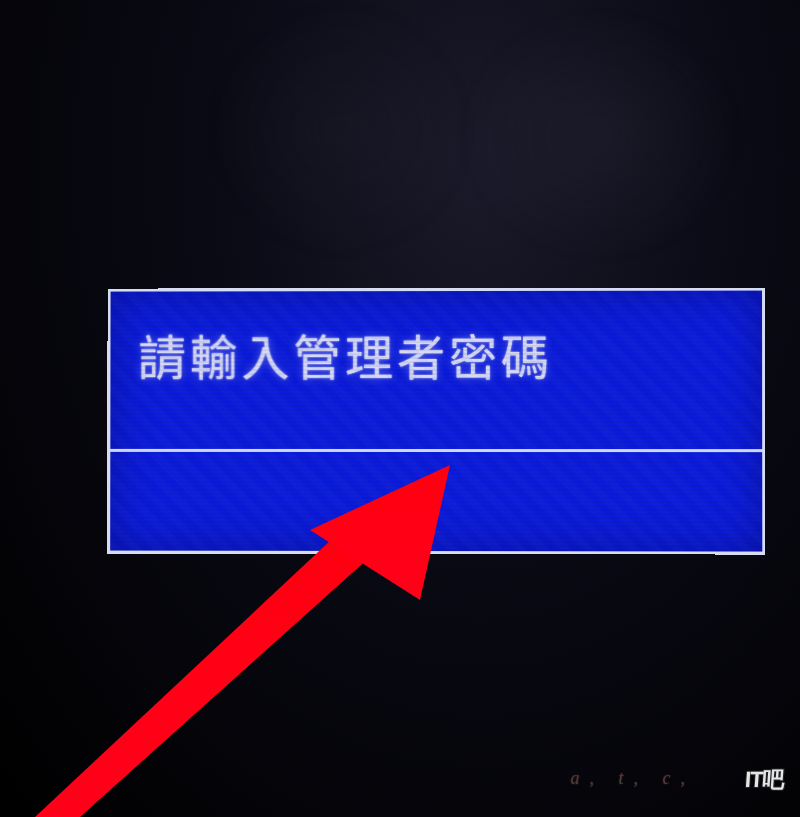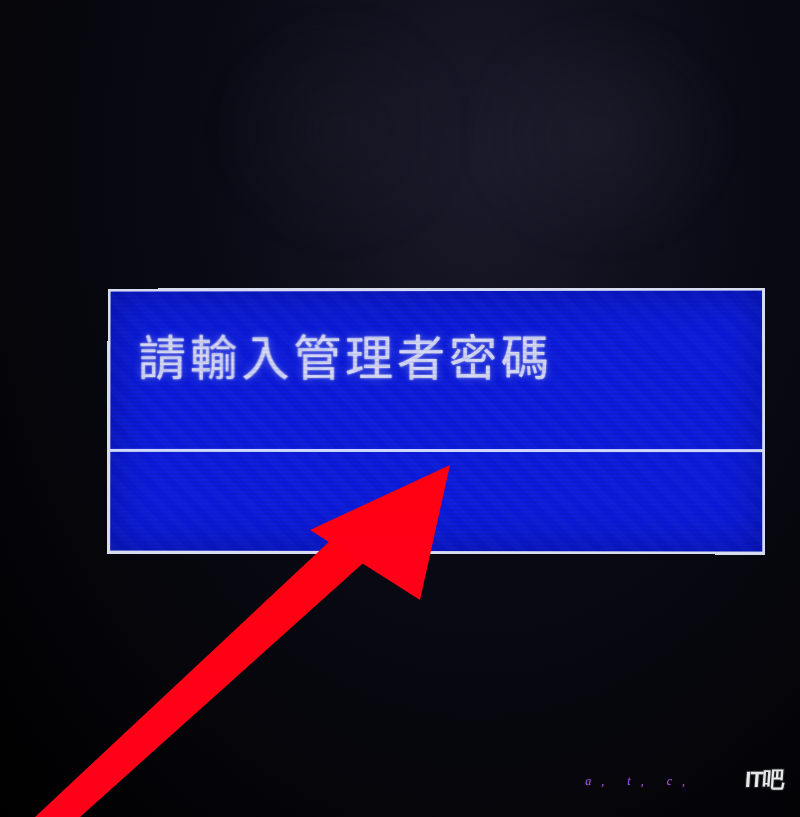--- a/index.html
+++ b/index.html
@@ -109,24 +109,24 @@
       top: 0;
       width: 800px;
       height: 817px;
       pointer-events: none;
     }
     
     .watermark-left {
       position: absolute;
       bottom: 28px;
       right: 105px;
-      color: #8b5cf6;
+      color: #404040;
       font-family: Georgia, serif;
       font-style: italic;
-      font-size: 12px;
+      font-size: 18px;
       letter-spacing: 10px;
       text-shadow: 0 0 2px #702426;
     }
     .watermark-right {
       position: absolute;
       bottom: 22px;
       right: 16px;
       color: #e5e6e8;
       font-family: Arial Black, Arial, sans-serif;
       font-weight: 900;

